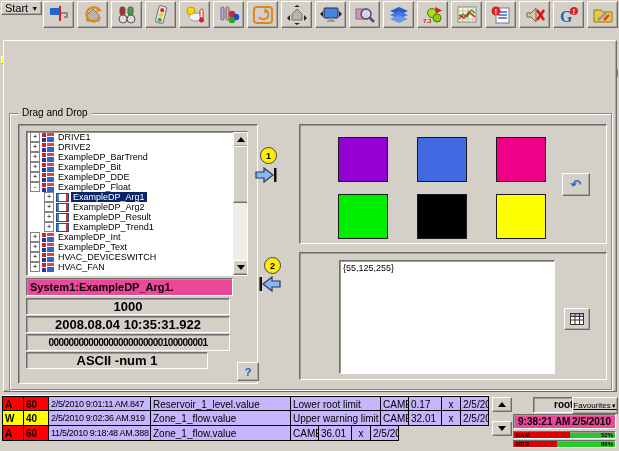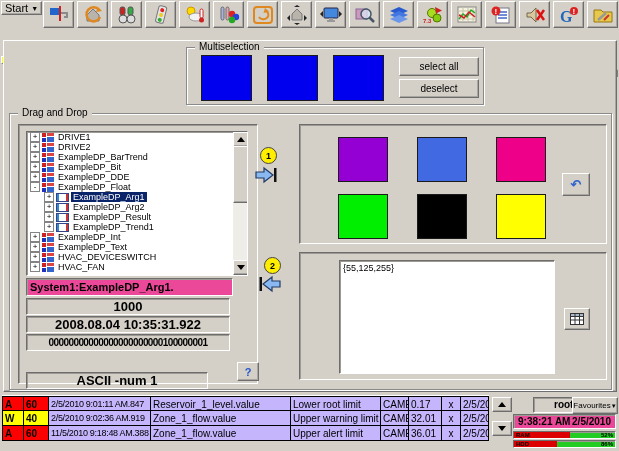--- a/index.html
+++ b/index.html
@@ -73,21 +73,21 @@
   .c8{width:19px;text-align:center;}
   .c9{width:28px;}
   
   #pgup{position:absolute;left:492px;top:397px;width:18px;height:13px;}
   #pgdown{position:absolute;left:492px;top:421px;width:18px;height:13px;}
   #pglabel{position:absolute;left:488px;top:410px;width:26px;text-align:center;font-size:9px;margin-top:40px;}
   .tri-u{width:0;height:0;border-left:4px solid transparent;border-right:4px solid transparent;border-bottom:5px solid #000;}
   .tri-d{width:0;height:0;border-left:4px solid transparent;border-right:4px solid transparent;border-top:5px solid #000;}
   
   #rootfld{position:absolute;left:533px;top:397px;width:50px;height:14px;font-size:10px;font-weight:bold;line-height:14px;padding-left:20px;background:#d4d0c8;}
-  #favbtn{position:absolute;left:572px;top:397px;width:44px;height:15px;font-size:8px;gap:0;}
+  #favbtn{position:absolute;left:572px;top:397px;width:44px;height:15px;font-size:8px;gap:0;text-decoration:underline;}
   #timebar{position:absolute;left:513px;top:414px;width:103px;height:15px;background:#ec4899;display:flex;align-items:center;justify-content:space-between;padding:0 4px;font-size:10px;font-weight:bold;box-sizing:border-box;}
   .meter{position:absolute;left:513px;width:103px;height:8px;background:#22cc22;box-sizing:border-box;}
   .meter .used{position:absolute;left:0;top:0;height:100%;}
   .meter .mlabel{position:absolute;left:2px;top:0;font-size:6px;line-height:7px;font-weight:bold;color:#000;}
   .meter .mpct{position:absolute;right:2px;top:0;font-size:6px;line-height:7px;font-weight:bold;color:#000;}
 </style>
 </head>
 <body>
 
 <div id="window">
@@ -371,28 +371,20 @@
           <span class="ind"></span>
           <span class="ind"></span>
           <span class="ind"></span>
         </div>
     </div>
 
   </div>
 
   <div id="mainpanel" class="raised">
 
-    <div id="ms" class="groupbox">
-      <span class="gtitle">Multiselection</span>
-      <div class="bluesq" style="left: 14px; top: 7px; background-color: rgb(0, 0, 238);"></div>
-      <div class="bluesq" style="left: 80px; top: 7px; background-color: rgb(0, 0, 238);"></div>
-      <div class="bluesq" style="left: 146px; top: 7px; background-color: rgb(0, 0, 238);"></div>
-      <div class="msbtn raised btn" style="top:9px;">select all</div>
-      <div class="msbtn raised btn" style="top:31px;">deselect</div>
-    </div>
 
     <div id="dd" class="groupbox">
       <span class="gtitle">Drag and Drop</span>
 
       <div id="leftpane" class="sunken">
         <div id="tree" class="sunken">
           <div class="trow">
               <span class="exp">+</span>
               <span class="ico ico-dp"></span>
               <span class="tlabel">DRIVE1</span>
@@ -470,21 +462,21 @@
             <div class="sbbtn raised btn" style="bottom:0;">
                 <span class="tri-d"></span>
               </div>
           </div>
         </div>
 
         <div id="fld-dp" class="fld sunken" style="top:153px;">System1:ExampleDP_Arg1.</div>
         <div class="fld sunken" style="top:173px;">1000</div>
         <div class="fld sunken" style="top:191px;">2008.08.04 10:35:31.922</div>
         <div id="fld-bits" class="fld sunken" style="top:209px;">00000000000000000000000100000001</div>
-        <div class="fld sunken" style="top:227px;width:180px;margin-top:20px;">ASCII -num 1</div>
+        <div class="fld sunken" style="top:227px;width:180px;">ASCII -num 1</div>
         <div id="helpbtn" class="raised btn">?</div>
       </div>
 
       <div class="stepc" style="left:250px;top:33px;">1</div>
       <svg class="steparrow" style="left:244px;top:52px;" width="24" height="18" viewBox="0 0 24 18">
           <path d="M2 6 h8 V2 l9 7 -9 7 V12 H2 Z" fill="#8ab8f0" stroke="#223a66" stroke-width="1.2"></path>
           <rect x="20" y="2" width="2.5" height="14" fill="#111"></rect>
         </svg>
       <div class="stepc" style="left:254px;top:143px;">2</div>
       <svg class="steparrow" style="left:248px;top:161px;" width="24" height="18" viewBox="0 0 24 18">
@@ -538,21 +530,20 @@
       <span class="ac c6">CAME</span>
       <span class="ac c7">32.01</span>
       <span class="ac c8">x</span>
       <span class="ac c9">2/5/2010</span>
     </div>
     <div class="arow">
       <span class="ac c1" style="background-color: rgb(255, 0, 0);">A</span>
       <span class="ac c2" style="background-color: rgb(255, 0, 0);">60</span>
       <span class="ac c3">11/5/2010 9:18:48 AM.388</span>
       <span class="ac c4">Zone_1_flow.value</span>
-      <span class="ac c5">Upper alert limit</span>
       <span class="ac c6">CAME</span>
       <span class="ac c7">36.01</span>
       <span class="ac c8">x</span>
       <span class="ac c9">2/5/2010</span>
     </div>
   </div>
 
   <div id="pgup" class="raised btn">
       <span class="tri-u"></span>
     </div>

